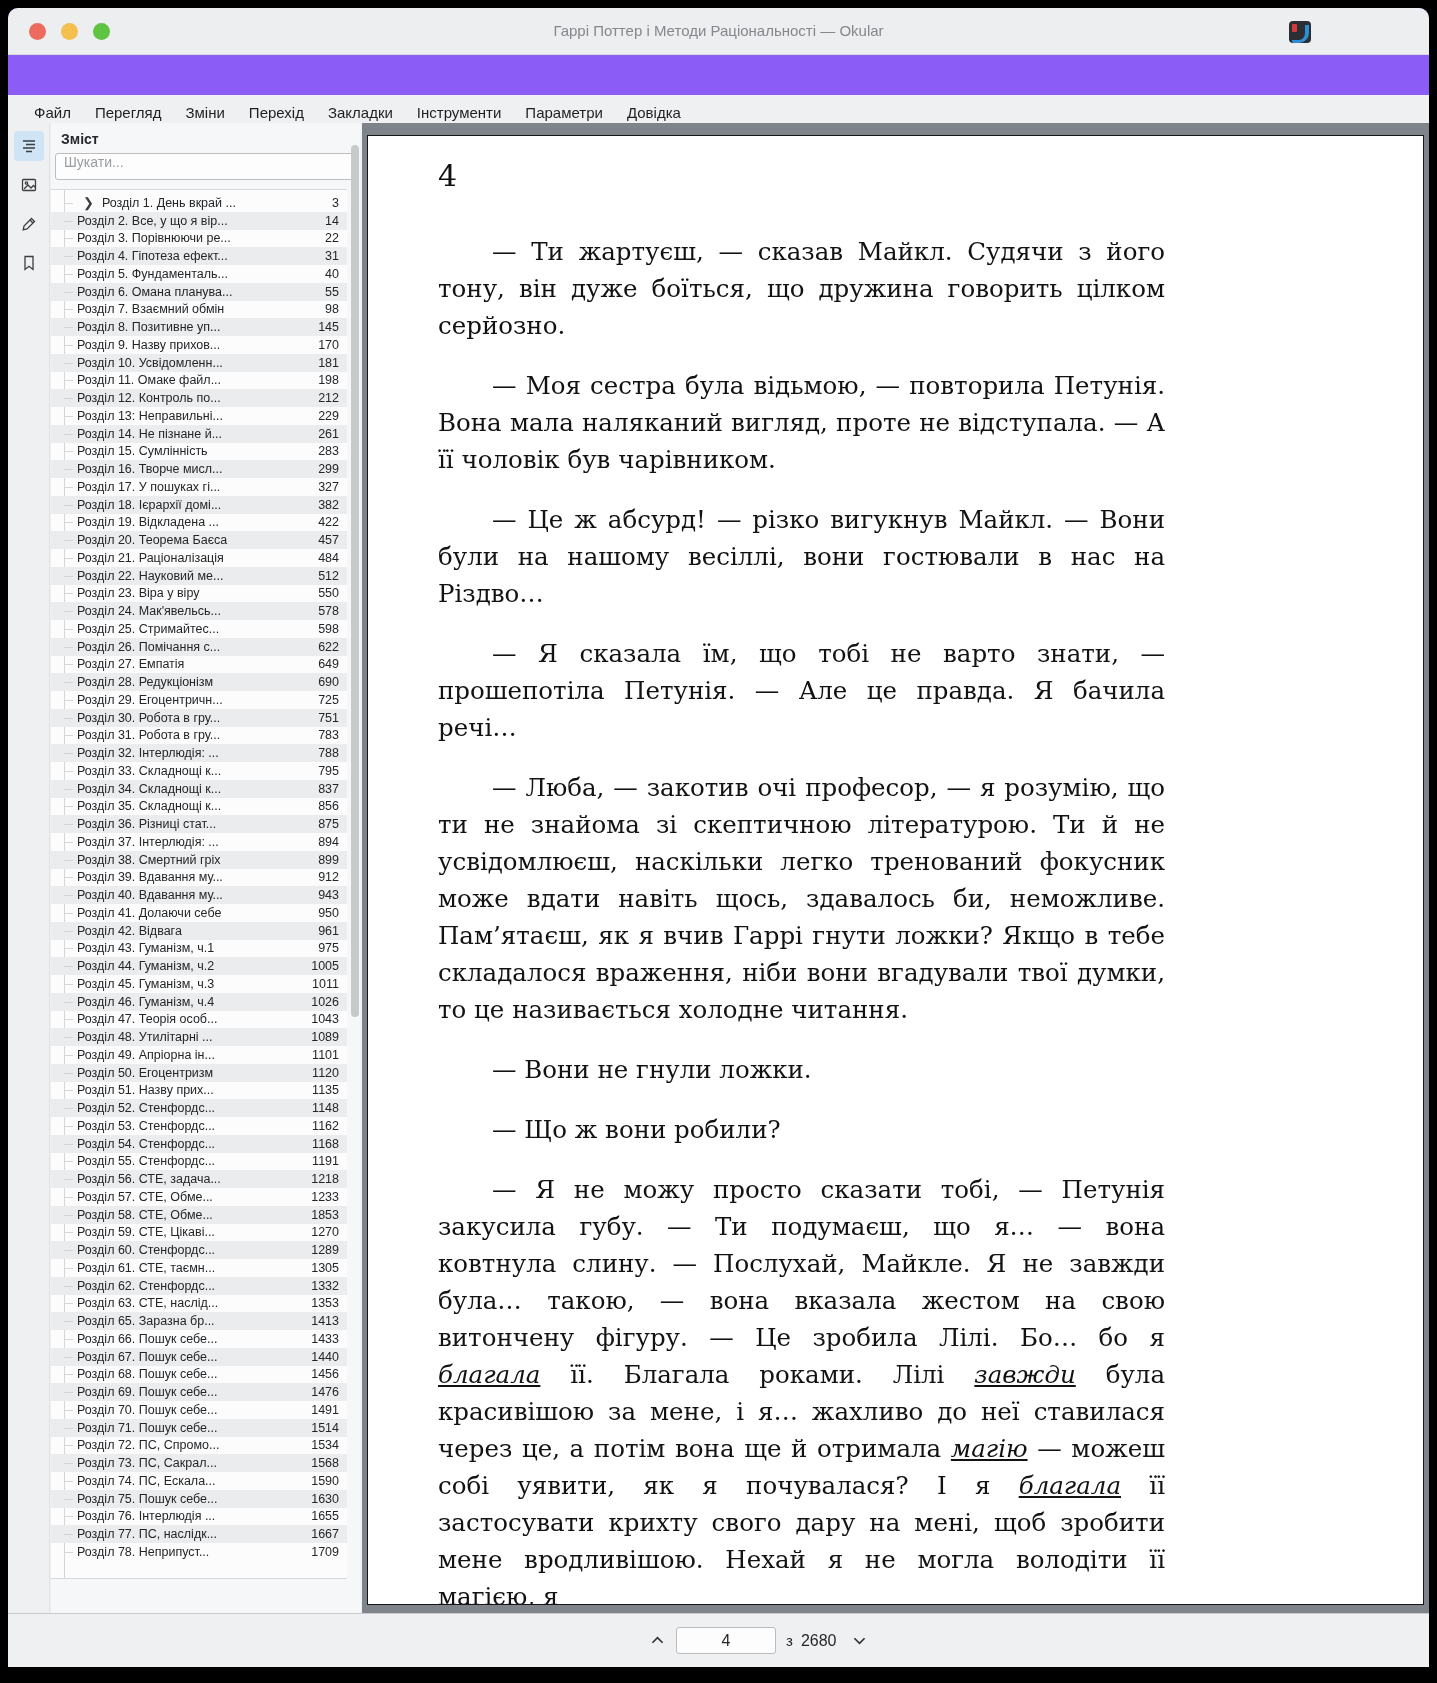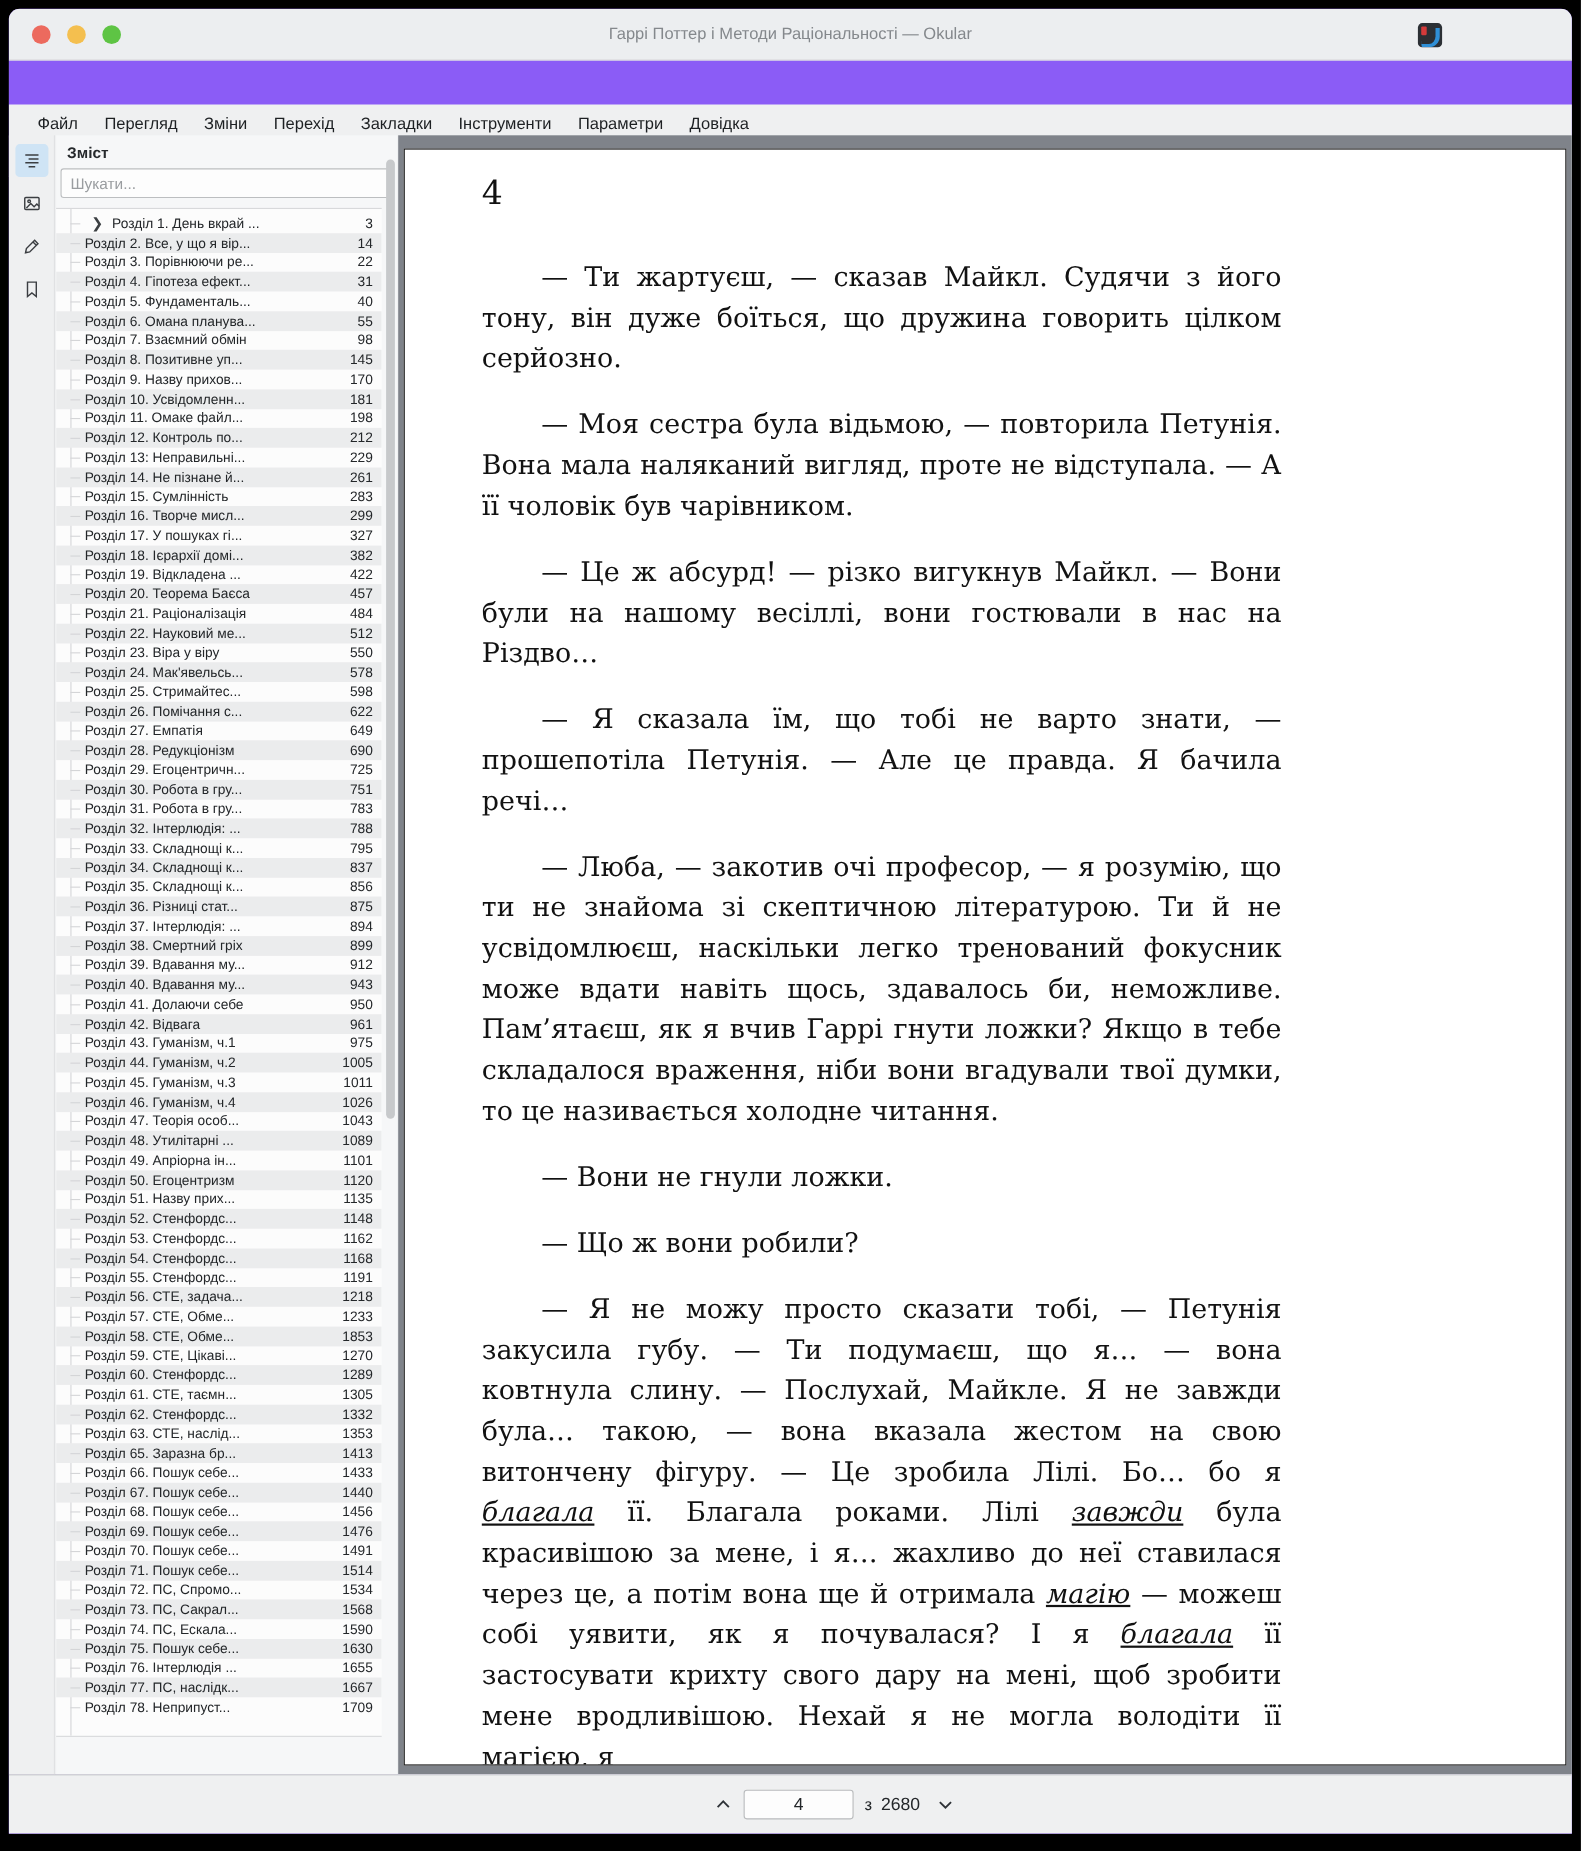--- a/index.html
+++ b/index.html
@@ -55,21 +55,21 @@
   .iconstrip { position:absolute; left:0; top:0; bottom:0; width:42px; background:#eff0f1;
                border-right:1px solid #e0e1e3; display:flex; flex-direction:column;
                align-items:center; padding-top:8px; gap:9px; }
   .strip-btn { width:30px; height:30px; border-radius:4px; display:flex; align-items:center;
                justify-content:center; color:#3b3e42; }
   .strip-btn.active { background:#cfe4f5; }
 
   .panel { position:absolute; left:43px; top:0; width:310px; bottom:0; background:#f6f7f8; }
   .panel-header { font-size:14px; font-weight:bold; color:#26292c; padding:8px 10px 6px 10px; }
   .search-box { margin:0 4px; height:27px; background:#fdfdfd; border:1px solid #bcbec0;
-                border-radius:3px; display:flex; align-items:center; padding:0 8px;
+                border-radius:3px; display:flex; align-items:flex-start; padding:0 8px;
                 font-size:14px; color:#9a9da0; }
   .toc { position:absolute; left:0px; right:14px; top:66px; bottom:34px; background:#fcfcfc;
          border-top:1px solid #d8d9db; border-bottom:1px solid #d8d9db; overflow:hidden; }
   .toc-inner { position:absolute; left:0; top:4px; right:0; }
   .guide { position:absolute; left:13px; top:0; bottom:0; width:1px; background:#d4d5d7; }
   .toc-row { position:relative; height:17.75px; display:flex; align-items:center;
              font-size:12.5px; color:#232629; padding-left:26px; padding-right:8px; }
   .toc-row.alt { background:#ebeced; }
   .toc-row::before { content:""; position:absolute; left:13px; top:50%; width:9px; height:1px;
                      background:#d4d5d7; }

